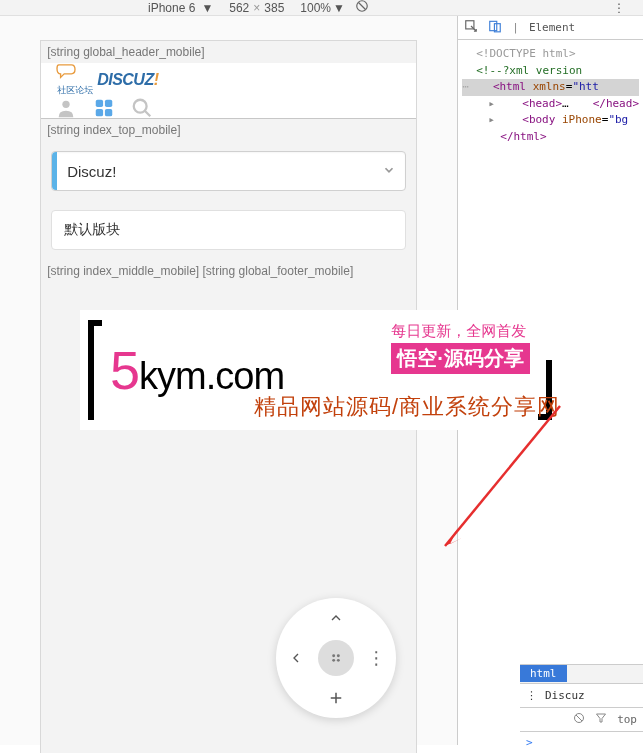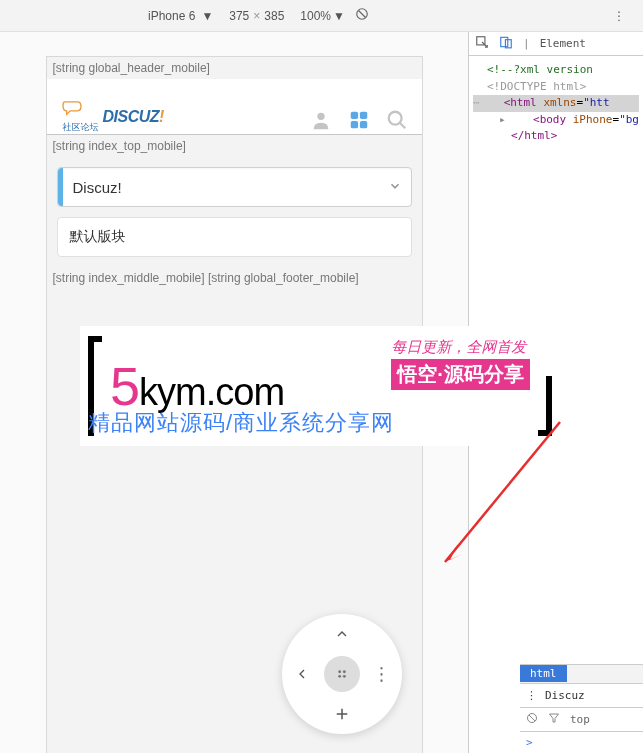--- a/index.html
+++ b/index.html
@@ -1,53 +1,53 @@
 <!DOCTYPE html>
 <html><head>
 <meta charset="utf-8">
 <style>
 * { margin: 0; padding: 0; box-sizing: border-box; }
 body { font-family: Arial, sans-serif; font-size: 12px; background: #fff; width: 643px; height: 753px; overflow: hidden; position: relative; }
 
-.top-toolbar { height: 32px; background: #f3f3f3; border-bottom: 1px solid #e0e0e0; display: flex; align-items: center; padding: 0 8px; color: #555; }
+.top-toolbar { height: 16px; background: #f3f3f3; border-bottom: 1px solid #e0e0e0; display: flex; align-items: center; padding: 0 8px; color: #555; }
 .top-toolbar .device-select { margin-left: 140px; display: flex; align-items: center; gap: 6px; }
 .top-toolbar .dim-sep { color: #999; margin: 0 4px; }
 .top-toolbar .rotate-icon { margin-left: 10px; }
 .top-toolbar .more-icon { margin-left: auto; margin-right: 10px; }
 
 .main-area { display: flex; height: 729px; }
 .preview-pane { width: 520px; background: #fafafa; border-right: 1px solid #ccc; display: flex; justify-content: center; padding-top: 24px; position: relative; }
 .device-frame { width: 377px; height: 729px; background: #f3f3f3; border: 1px solid #d8d8d8; position: relative; }
 
 .placeholder-text { color: #777; font-size: 12px; padding: 4px 6px; }
 
-.mobile-header { background: #fff; border-bottom: 1px solid rgba(0,0,0,0.22); display: flex; align-items: flex-end; justify-content: space-between; height: 56px; padding: 0 14px; }
+.mobile-header { background: #fff; border-bottom: 1px solid rgba(0,0,0,0.22); display: flex; align-items: flex-start; justify-content: space-between; height: 56px; padding: 0 14px; flex-direction: column; }
 .logo-area { display: flex; align-items: center; gap: 4px; }
 .logo-text { font-weight: bold; font-style: italic; font-size: 16px; letter-spacing: -0.5px; }
 .logo-text .d { color: #2e6da8; }
 .logo-sub { font-size: 9px; color: #2e6da8; margin-left: 2px; }
 .header-icons { display: flex; gap: 16px; align-items: center; }
 .header-icons svg { width: 22px; height: 22px; }
 
 .section-body { padding: 10px; }
 .select-box { background: #fff; border: 1px solid #d0d0d0; border-radius: 4px; display: flex; align-items: center; height: 40px; box-shadow: inset 0 1px 2px rgba(0,0,0,0.04); }
 .select-box .bar { width: 5px; height: 100%; background: #5bb3e8; border-radius: 4px 0 0 4px; }
 .select-box .label { flex: 1; padding: 0 10px; font-size: 15px; color: #333; }
 .select-box .chev { width: 32px; text-align: center; color: #999; }
-.sub-item { background: #fff; border: 1px solid #e0e0e0; border-radius: 4px; margin-top: 10px; padding: 10px 12px; font-size: 14px; color: #333; }
+.sub-item { background: #fff; border: 1px solid #e0e0e0; border-radius: 4px; margin-top: 19px; padding: 10px 12px; font-size: 14px; color: #333; }
 
 .watermark { position: absolute; top: 294px; left: 80px; width: 480px; height: 120px; background: #fff; display: flex; align-items: center; }
 .wm-bracket-l { position: absolute; left: 8px; top: 10px; width: 14px; height: 100px; border-left: 6px solid #000; border-top: 6px solid #000; }
 .wm-bracket-r { position: absolute; right: 8px; bottom: 10px; width: 14px; height: 60px; border-right: 6px solid #000; border-bottom: 6px solid #000; }
 .wm-domain { font-size: 38px; font-weight: normal; margin-left: 30px; letter-spacing: -1px; }
 .wm-domain .five { color: #e6378f; font-size: 54px; }
 .wm-side { position: absolute; right: 30px; top: 12px; }
-.wm-tag1 { font-size: 15px; color: #e6378f; font-style: italic; }
+.wm-tag1 { font-size: 15px; color: #e6378f; }
 .wm-tag2 { background: #e6378f; color: #fff; font-size: 20px; padding: 2px 6px; margin-top: 2px; font-weight: bold; }
-.wm-bottom { position: absolute; bottom: 8px; left: 8px; width: 100%; text-align: left; font-size: 22px; color: #3b82f6; letter-spacing: 1px; }
+.wm-bottom { position: absolute; bottom: 8px; left: 0; width: 100%; text-align: right; font-size: 22px; color: #c2410c; letter-spacing: 1px; }
 
 .arrow-annot { position: absolute; top: 380px; left: 430px; width: 140px; height: 160px; pointer-events: none; }
 
 .floating-nav { position: absolute; bottom: 50px; right: 20px; width: 120px; height: 120px; background: #fff; border-radius: 60px; box-shadow: 0 2px 10px rgba(0,0,0,0.15); display: grid; grid-template-columns: 1fr 1fr 1fr; grid-template-rows: 1fr 1fr 1fr; align-items: center; justify-items: center; }
 .floating-nav .cell { width: 36px; height: 36px; display: flex; align-items: center; justify-content: center; color: #666; font-size: 18px; }
 .floating-nav .center { background: #ddd; border-radius: 18px; }
 
 .devtools { flex: 1; background: #fff; font-family: Menlo, monospace; font-size: 11px; }
 .dt-tabs { height: 24px; border-bottom: 1px solid #ccc; display: flex; align-items: center; padding: 0 6px; gap: 10px; color: #555; }
 .dt-content { padding: 6px 4px; line-height: 1.5; }
@@ -59,32 +59,32 @@
 .doctype { color: #999; }
 .tri { color: #888; margin-right: 2px; display: inline-block; width: 8px; }
 .indent1 { padding-left: 14px; }
 .indent2 { padding-left: 26px; }
 .highlight { background: #d4d4d4; }
 
 .dt-bottom { position: absolute; bottom: 0; right: 0; width: 123px; background: #fff; }
 .crumb { background: #3879d9; color: #fff; font-size: 11px; padding: 2px 10px; display: inline-block; }
 .crumb-bar { height: 20px; border-top: 1px solid #ccc; border-bottom: 1px solid #ccc; background: #f3f3f3; }
 .console-tab { height: 24px; border-bottom: 1px solid #ccc; display: flex; align-items: center; padding: 0 6px; gap: 8px; color: #333; }
-.console-filter { height: 24px; border-bottom: 1px solid #ccc; display: flex; align-items: center; padding: 0 6px; gap: 10px; color: #666; }
+.console-filter { height: 24px; border-bottom: 1px solid #ccc; display: flex; align-items: center; padding: 0 6px; gap: 10px; color: #666; justify-content: flex-end; }
 .console-body { padding: 4px 6px; color: #367cf1; }
 </style>
 </head>
 <body>
 
 <div class="top-toolbar">
   <div class="device-select">
     <span>iPhone 6</span>
     <span>▼</span>
   </div>
-  <span style="margin-left:16px">375</span>
+  <span style="margin-left:16px">562</span>
   <span class="dim-sep">×</span>
   <span>385</span>
   <span style="margin-left:16px">100%</span>
   <span style="margin-left:2px">▼</span>
   <span class="rotate-icon">
     <svg width="14" height="14" viewBox="0 0 24 24" fill="none" stroke="#666" stroke-width="2">
         <circle cx="12" cy="12" r="9"></circle>
         <line x1="6" y1="6" x2="18" y2="18"></line>
       </svg>
   </span>
@@ -213,23 +213,24 @@
             <path d="M12 12 L21 21 M17 21 L21 21 L21 17"></path>
           </svg></span>
       <span><svg width="14" height="14" viewBox="0 0 24 24" fill="none" stroke="#4080d8" stroke-width="2">
             <rect x="3" y="4" width="12" height="16"></rect>
             <rect x="11" y="8" width="10" height="14"></rect>
           </svg></span>
       <span style="color:#888">|</span>
       <span>Element</span>
     </div>
     <div class="dt-content">
+      <div class="line indent1"><span class="doctype">&lt;!DOCTYPE html&gt;</span></div>
       <div class="line indent1"><span class="comment">&lt;!--?xml version</span></div>
-      <div class="line indent1"><span class="doctype">&lt;!DOCTYPE html&gt;</span></div>
       <div class="line highlight"><span style="color:#aaa">⋯</span><span class="tag">&lt;<span>html</span></span> <span class="attr">xmlns</span>=<span class="val">"htt</span></div>
+      <div class="line indent2"><span class="tri">▸</span><span class="tag">&lt;<span>head</span>&gt;</span><span>…</span><span class="tag">&lt;/<span>head</span>&gt;</span></div>
       <div class="line indent2"><span class="tri">▸</span><span class="tag">&lt;<span>body</span></span> <span class="attr">iPhone</span>=<span class="val">"bg</span></div>
       <div class="line indent1"><span class="tag">&lt;<span>/html</span>&gt;</span></div>
     </div>
 
     <div class="dt-bottom">
       <div class="crumb-bar"><span class="crumb">html</span></div>
       <div class="console-tab">
         <span>⋮</span>
         <span>Discuz</span>
       </div>

